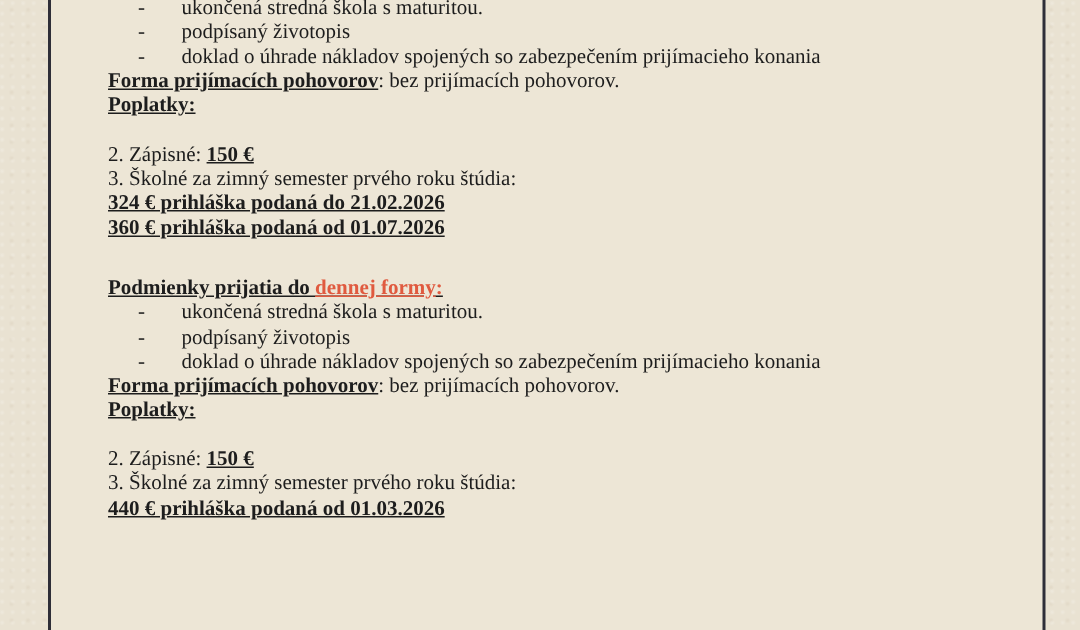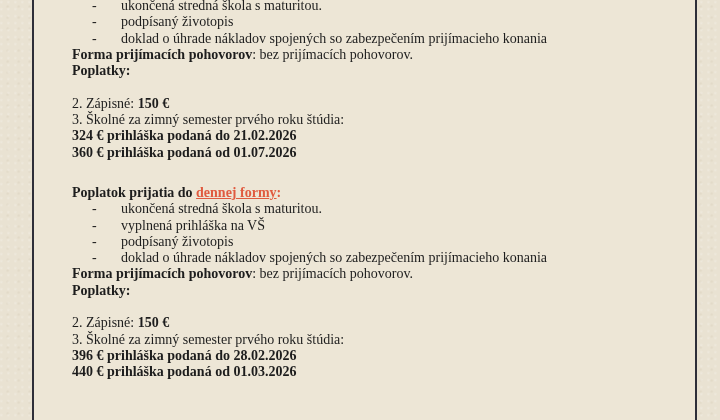--- a/index.html
+++ b/index.html
@@ -16,21 +16,21 @@
   }
   .page {
     position:absolute; left:32px; top:-2px; width:661px; height:430px;
     border-left:2px solid #2e2e38; border-right:2px solid #2e2e38;
     background:#ede6d6;
   }
   .content { position:absolute; left:72px; top:0; width:600px; font-size:14px; line-height:16.3px; }
   .line { height:16.3px; white-space:nowrap; }
   .bullet { padding-left:20px; }
   .bullet .dash { display:inline-block; width:29px; }
-  .b { font-weight:bold; }
+  .b { font-weight:bold;text-decoration:underline; }
   .accent { color:#e05a3f; text-decoration:underline; text-decoration-thickness:1px;text-align:right; }
   .gap { height:16.3px; }
 </style>
 </head>
 <body>
 
 <div class="page"></div>
 
 <div class="content" style="top:-2px;">
 
@@ -39,25 +39,23 @@
   <div class="line bullet"><span class="dash">-</span><span>doklad o úhrade nákladov spojených so zabezpečením prijímacieho konania</span></div>
   <div class="line"><span class="b">Forma prijímacích pohovorov</span><span>:  bez prijímacích pohovorov.</span></div>
   <div class="line b">Poplatky:</div>
   <div class="gap"></div>
   <div class="line"><span>2. Zápisné: </span><span class="b">150 €</span></div>
   <div class="line">3. Školné za zimný semester prvého roku štúdia:</div>
   <div class="line b">324 €  prihláška podaná do 21.02.2026</div>
   <div class="line b">360 €  prihláška podaná od 01.07.2026</div>
   <div class="gap" style="height:24px;"></div>
 
-  <div class="line b"><span>Poplatok prijatia do </span><span class="accent">dennej formy</span><span class="accent" style="text-decoration:none">:</span></div>
+  <div class="line b"><span>Podmienky prijatia do </span><span class="accent">dennej formy</span><span class="accent" style="text-decoration:none">:</span></div>
   <div class="line bullet"><span class="dash">-</span><span>ukončená stredná škola s maturitou.</span></div>
-  <div class="line bullet"><span class="dash">-</span><span>vyplnená prihláška na VŠ</span></div>
   <div class="line bullet"><span class="dash">-</span><span>podpísaný životopis</span></div>
   <div class="line bullet"><span class="dash">-</span><span>doklad o úhrade nákladov spojených so zabezpečením prijímacieho konania</span></div>
   <div class="line"><span class="b">Forma prijímacích pohovorov</span><span>:  bez prijímacích pohovorov.</span></div>
   <div class="line b">Poplatky:</div>
   <div class="gap"></div>
   <div class="line"><span>2. Zápisné: </span><span class="b">150 €</span></div>
   <div class="line">3. Školné za zimný semester prvého roku štúdia:</div>
-  <div class="line b">396 € prihláška podaná do 28.02.2026</div>
   <div class="line b">440 € prihláška podaná od 01.03.2026</div>
 </div>
 
 </body></html>

